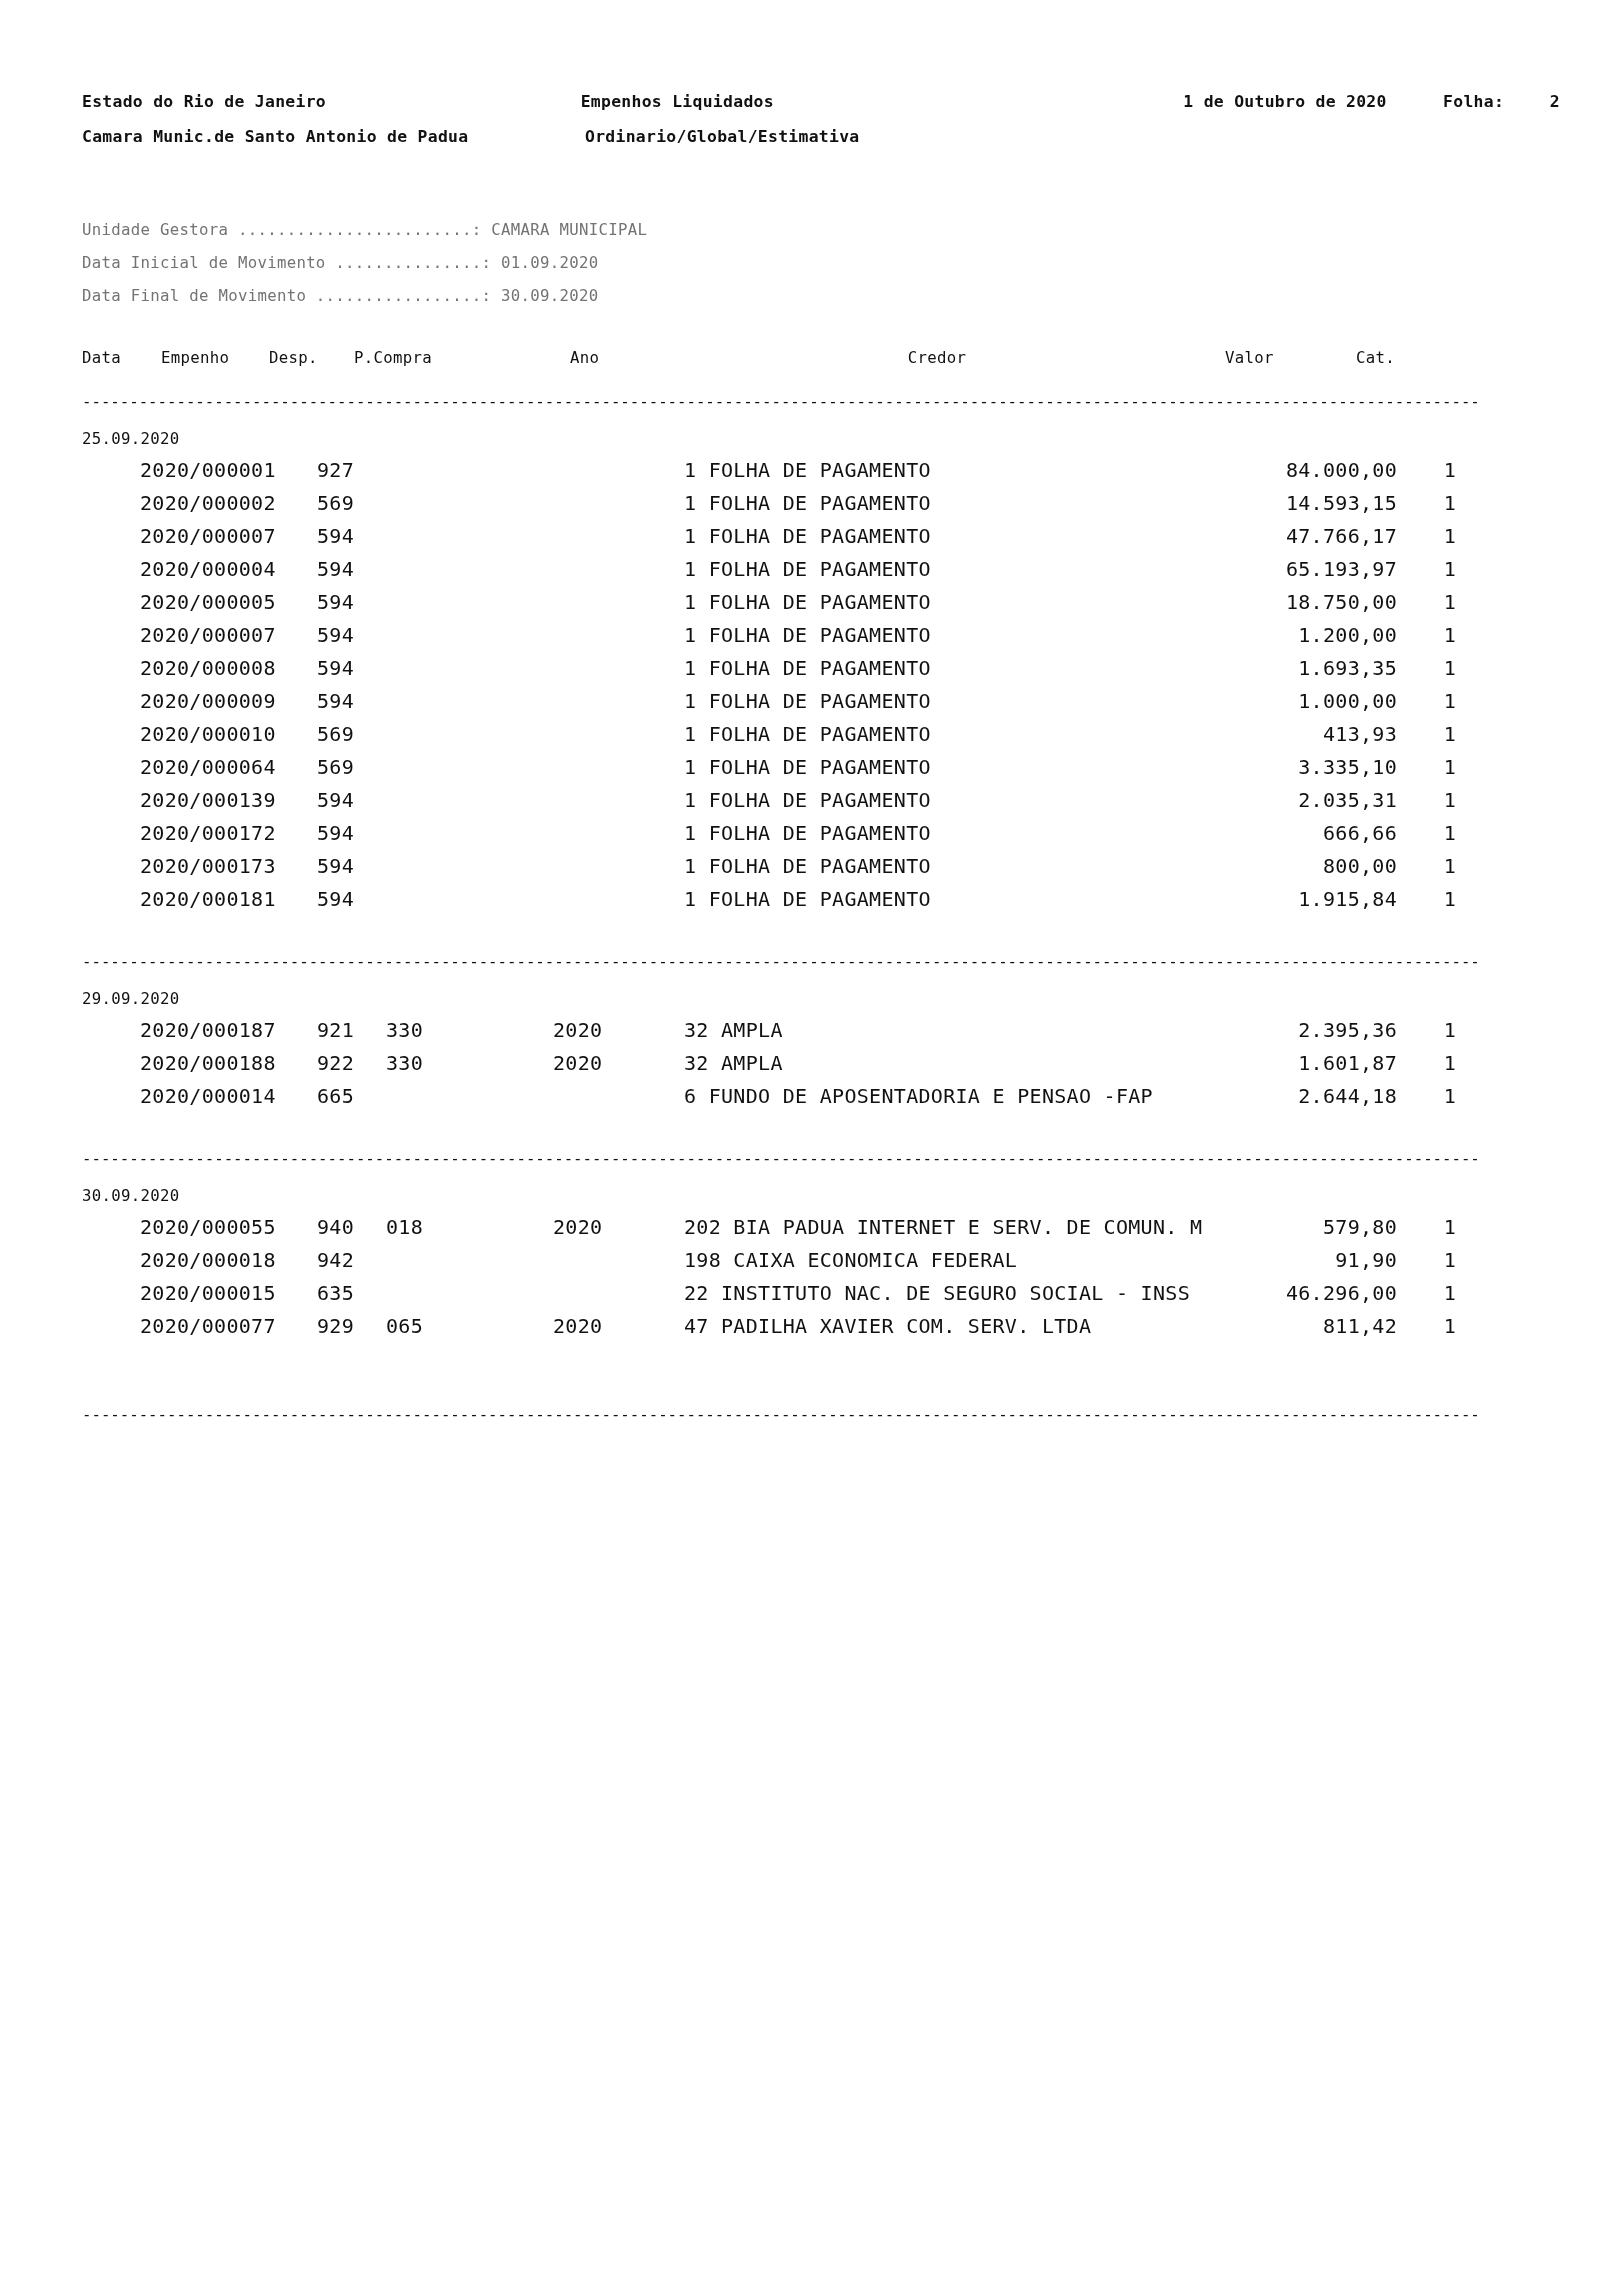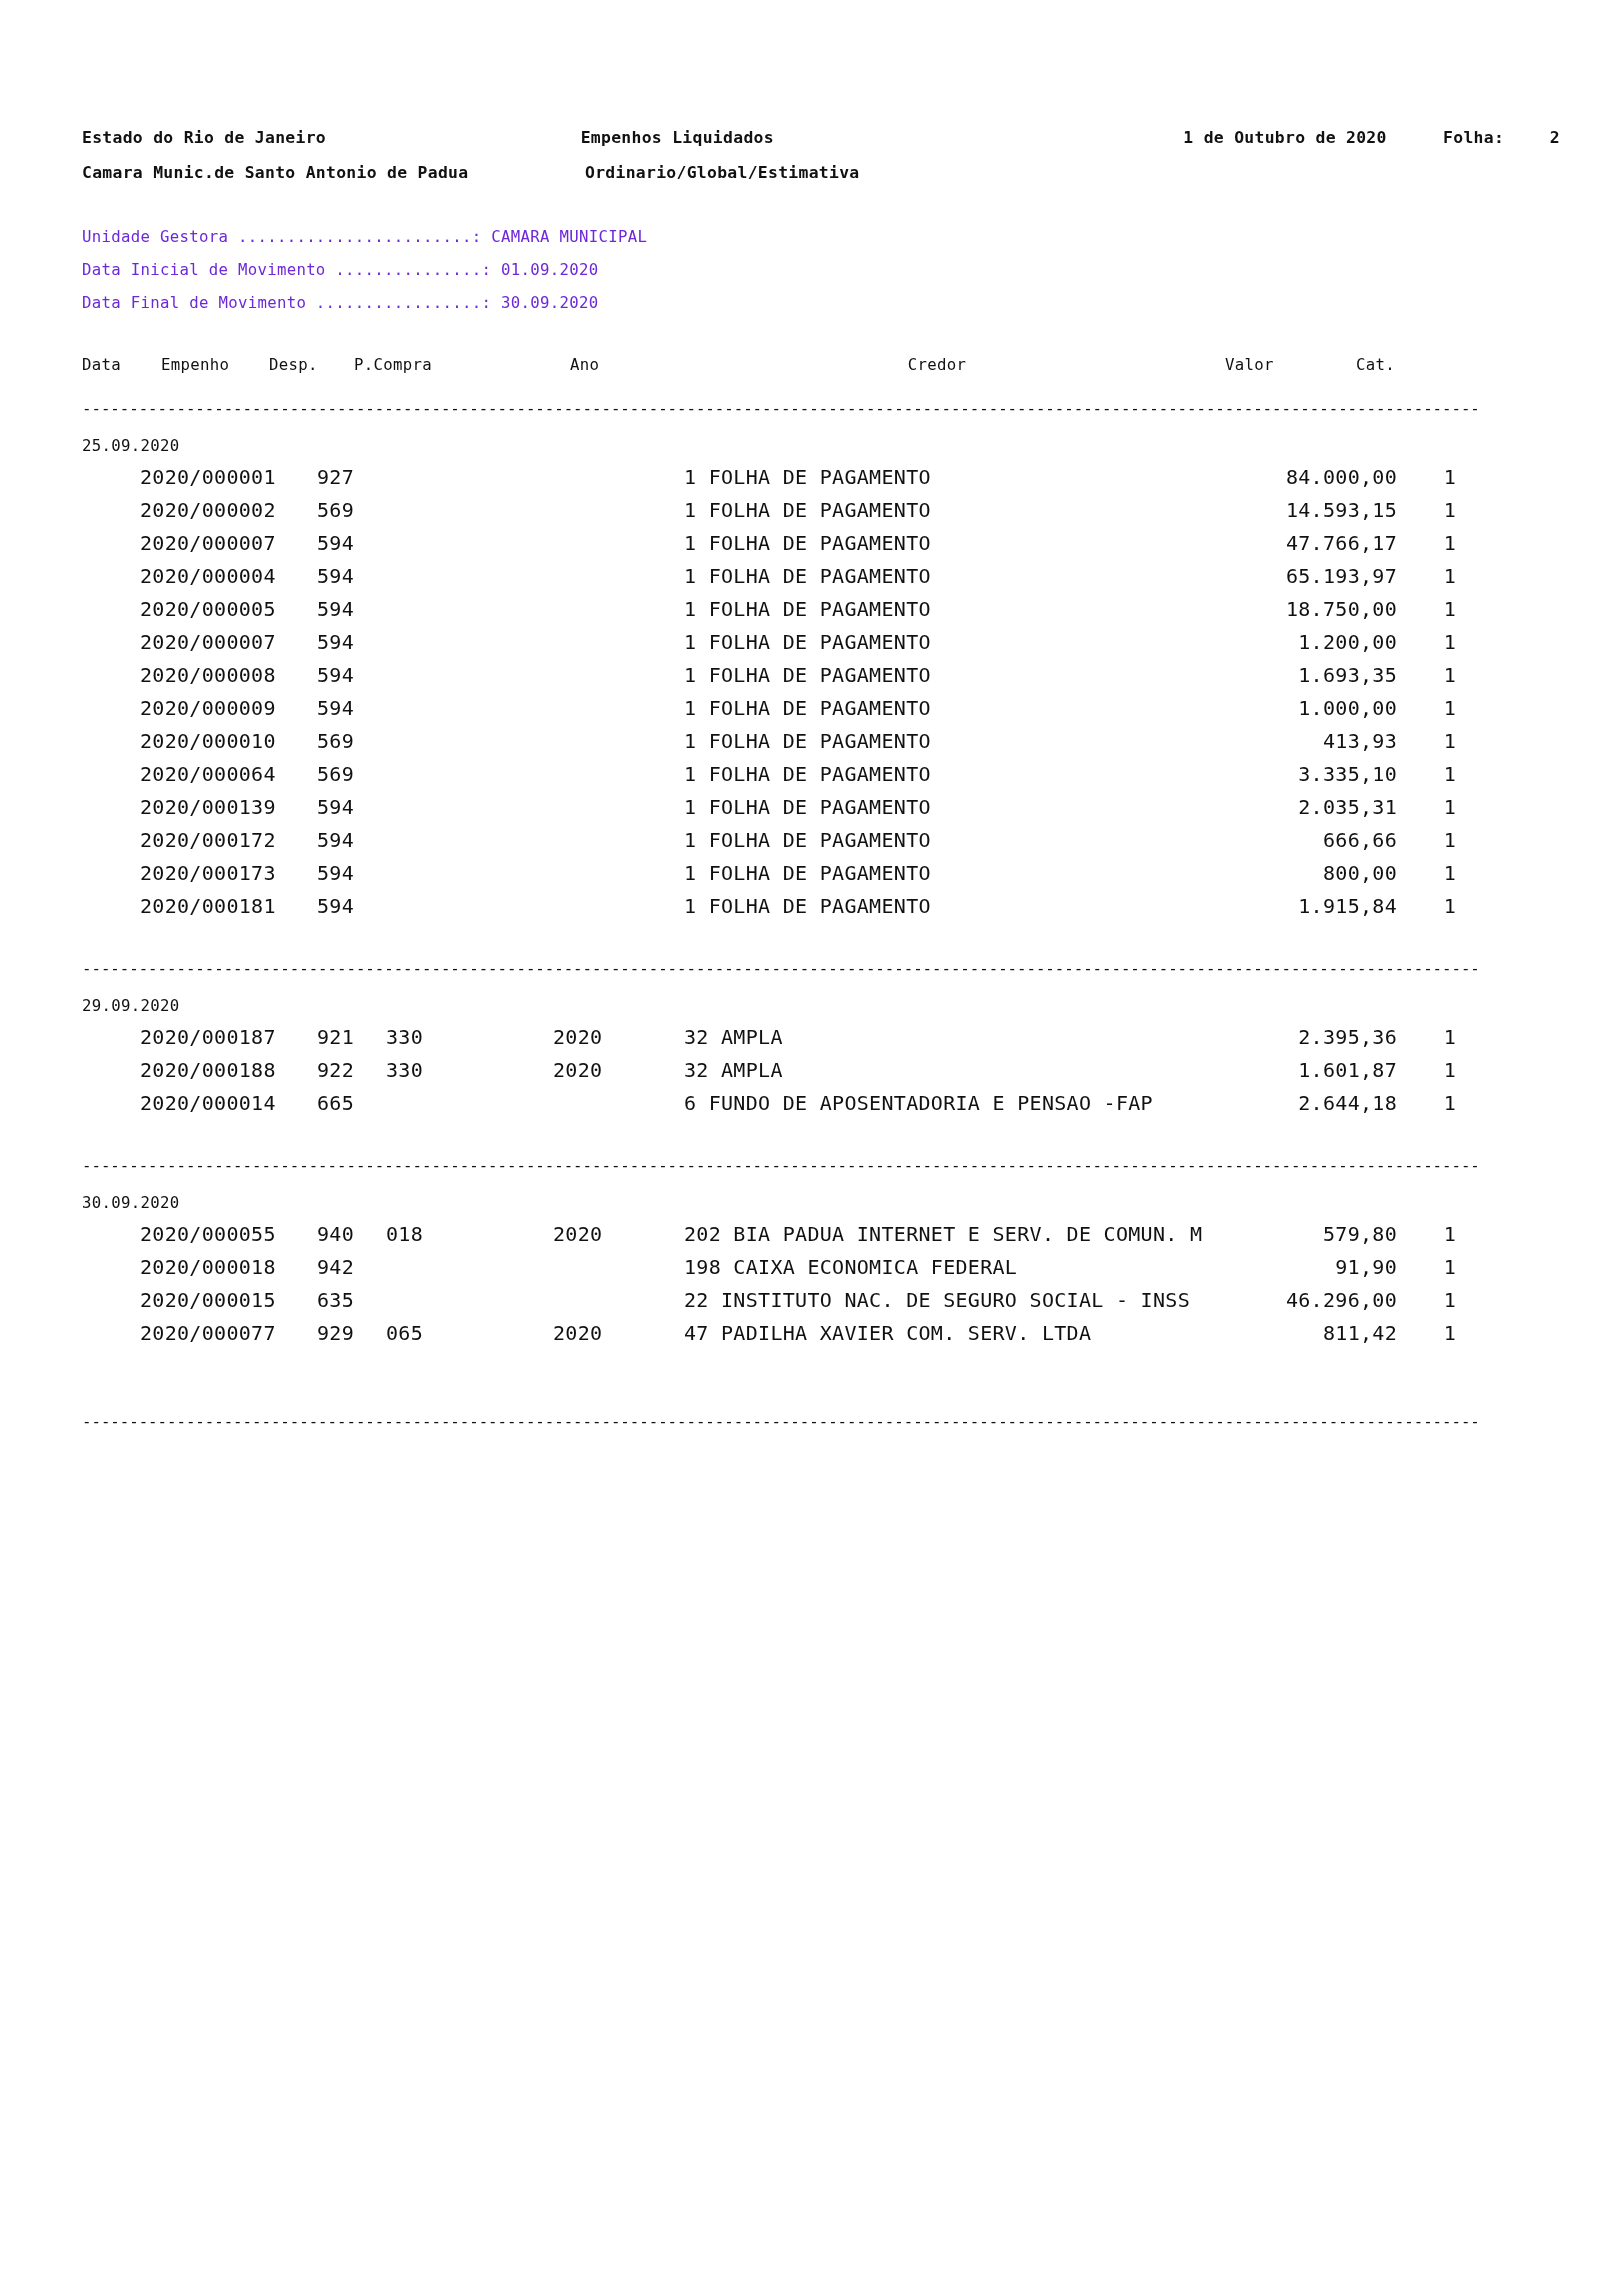--- a/index.html
+++ b/index.html
@@ -11,21 +11,21 @@
     width: 1622px;
     height: 2295px;
     font-family: "DejaVu Sans Mono", "Liberation Mono", monospace;
     color: #111111;
   }
   .page {
     position: relative;
     width: 1622px;
     height: 2295px;
     box-sizing: border-box;
-    padding: 120px 0 0 0;
+    padding: 84px 0 0 0;
   }
   .inner {
     margin-left: 82px;
     margin-right: 62px;
   }
   
   .hdr {
     font-weight: bold;
     font-size: 16.4px;
     letter-spacing: 0.3px;
@@ -36,25 +36,25 @@
     width: 1478px;
   }
   .hdr-c1 { width: 491px; }
   .hdr-c2 { width: 608px; margin-left: 12px; }
   .hdr-c3 { width: 262px; }
   .hdr-c4 { width: 79px; text-align: left; }
   .hdr-c5 { width: 39px; text-align: right; }
 
   
   .params {
-    margin-top: 30px;
+    margin-top: 59px;
     font-size: 15.7px;
     line-height: 33px;
     letter-spacing: 0.3px;
-    color: #6d28d9;
+    color: #737373;
   }
   .params .row { white-space: pre; }
 
   
   .colhead {
     margin-top: 36px;
     font-size: 15.7px;
     letter-spacing: 0.3px;
     display: flex;
     width: 1478px;

